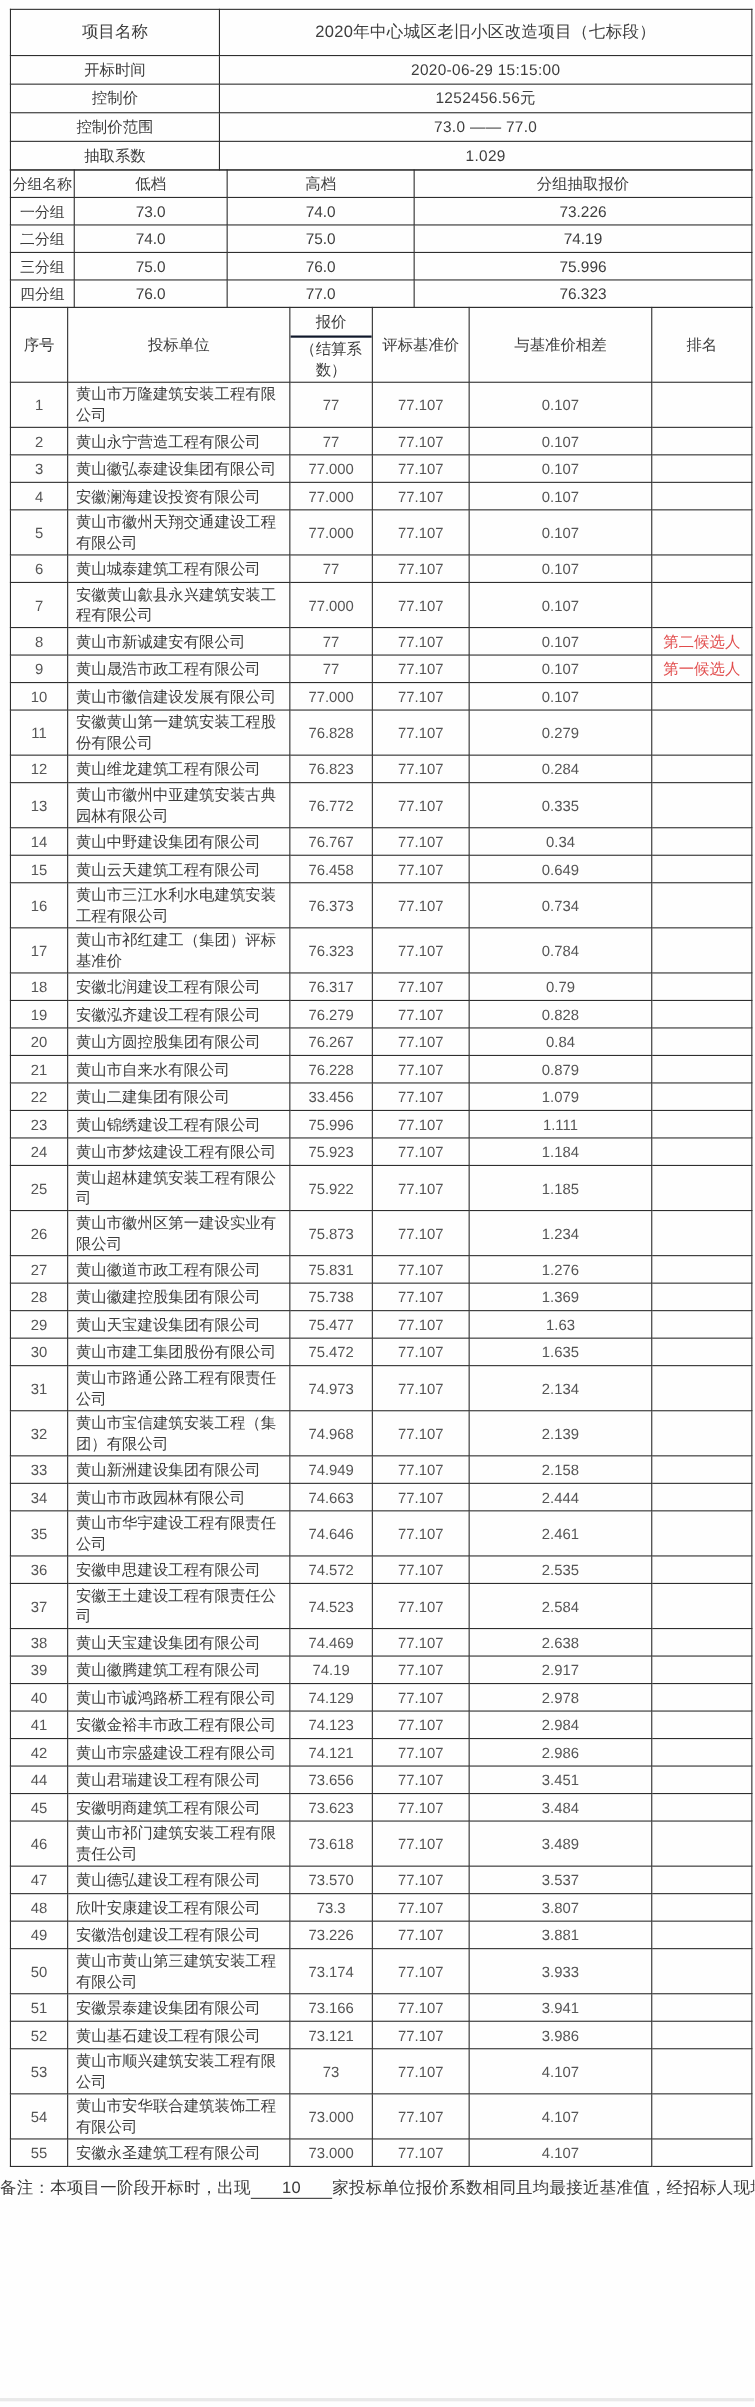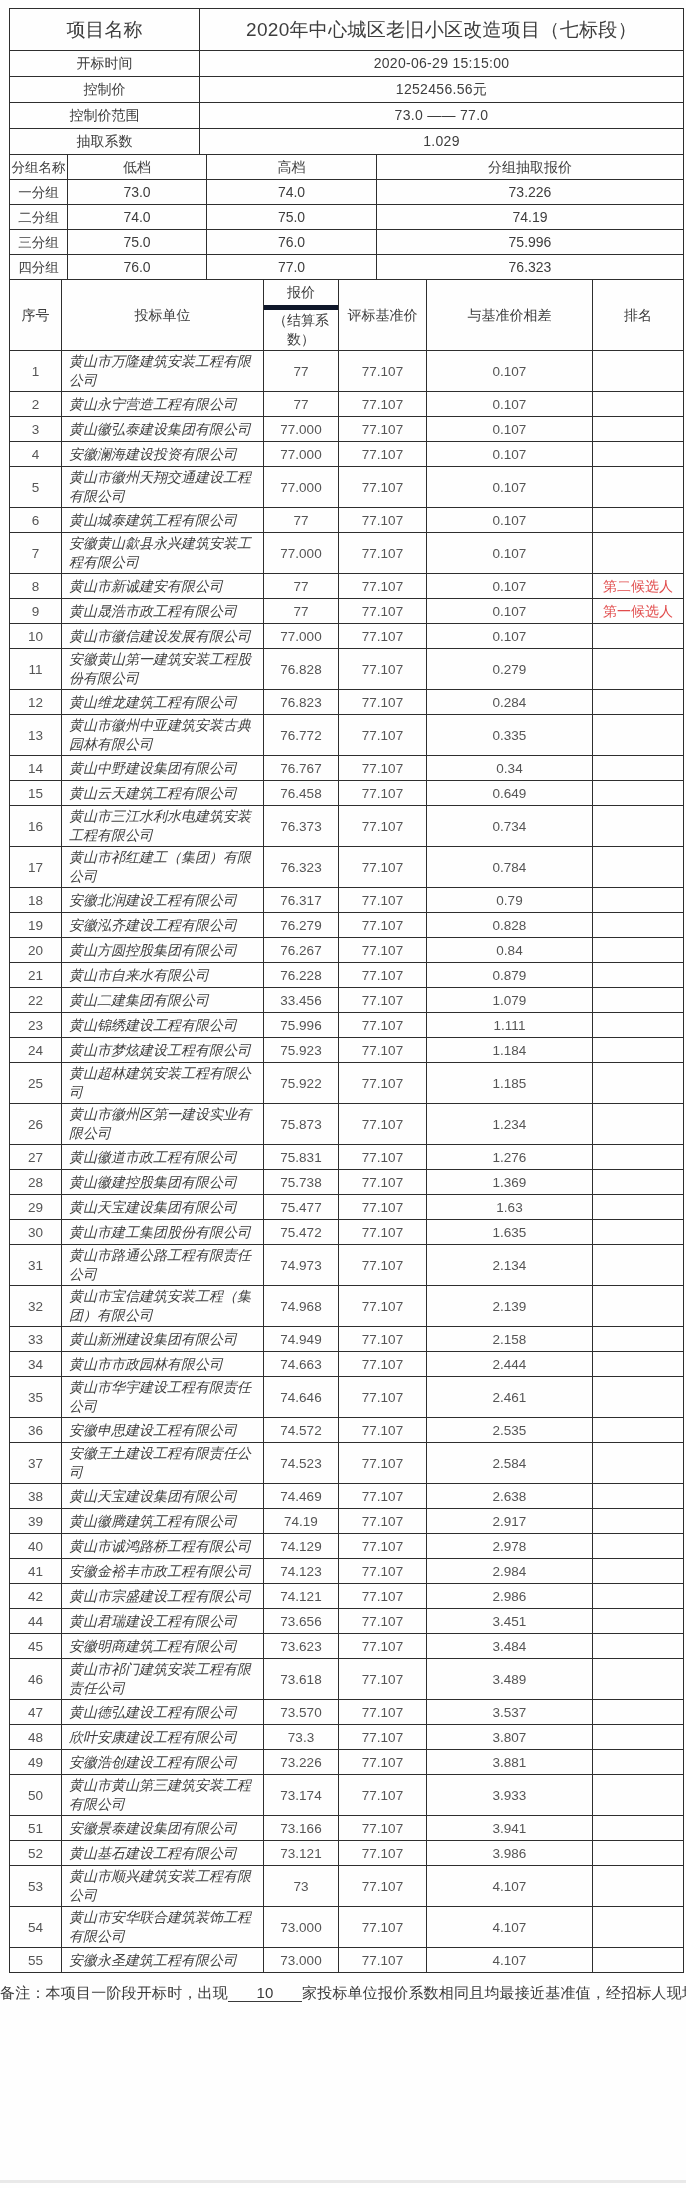--- a/index.html
+++ b/index.html
@@ -14,40 +14,40 @@
 
   table{border-collapse:collapse;table-layout:fixed;width:675px;}
   td,th{border:1px solid #2e2e2e;font-weight:normal;padding:1px 4px;vertical-align:middle;
         font-size:14px;line-height:19px;overflow:hidden;}
   .group-table,.bid-table{margin-top:-1px;}
 
   
   .info-table .lbl{width:181px;text-align:center;}
   .info-table .val{text-align:center;letter-spacing:.3px;}
   .info-table tr td{height:23px;}
-  .info-table tr.tall td{height:39px;font-size:19px;}
+  .info-table tr.tall td{height:39px;font-size:15px;}
 
   
   .group-table td{height:22px;text-align:center;}
   .group-table .c0{width:55px;font-size:13.5px;padding:1px 1px;}
   .group-table .c1{width:130px;margin-top:16px;}
   .group-table .c2{width:161px;}
 
   
   .bid-table .h-no{width:43px;}
   .bid-table .h-company{width:193px;}
   .bid-table .h-price{width:74px;padding:0;}
   .bid-table .h-bench{width:79px;}
   .bid-table .h-diff{width:157px;}
   .bid-table th{text-align:center;height:62px;font-size:14px;}
   .price-split{display:flex;flex-direction:column;height:100%;}
-  .price-top{border-bottom:5px solid #0f172a;padding:3px 2px;}
+  .price-top{border-bottom:2px solid #0f172a;padding:3px 2px;}
   .price-bottom{flex:1;display:flex;align-items:center;justify-content:center;padding:1px 3px;}
   .bid-table td{height:22px;text-align:center;}
-  .bid-table td.name{text-align:left;padding:1px 5px 1px 7px;line-height:19px;font-style:italic;}
+  .bid-table td.name{text-align:left;padding:1px 5px 1px 7px;line-height:19px;}
   .num{font-size:13.5px;color:#555;}
   .rank{font-size:14px;}
   .red{color:var(--red,#e14b4b);}
 
   
   .note{
     position:relative;left:-9px;width:760px;
     margin-top:9px;font-size:15px;line-height:21px;
     white-space:nowrap;color:#3a3a3a;letter-spacing:.2px;
   }
@@ -264,21 +264,21 @@
           <tr>
             <td class="num">16</td>
             <td class="name">黄山市三江水利水电建筑安装工程有限公司</td>
             <td class="num">76.373</td>
             <td class="num">77.107</td>
             <td class="num">0.734</td>
             <td class="rank"></td>
           </tr>
           <tr>
             <td class="num">17</td>
-            <td class="name">黄山市祁红建工（集团）有限公司</td>
+            <td class="name">黄山市祁红建工（集团）评标基准价</td>
             <td class="num">76.323</td>
             <td class="num">77.107</td>
             <td class="num">0.784</td>
             <td class="rank"></td>
           </tr>
           <tr>
             <td class="num">18</td>
             <td class="name">安徽北润建设工程有限公司</td>
             <td class="num">76.317</td>
             <td class="num">77.107</td>

